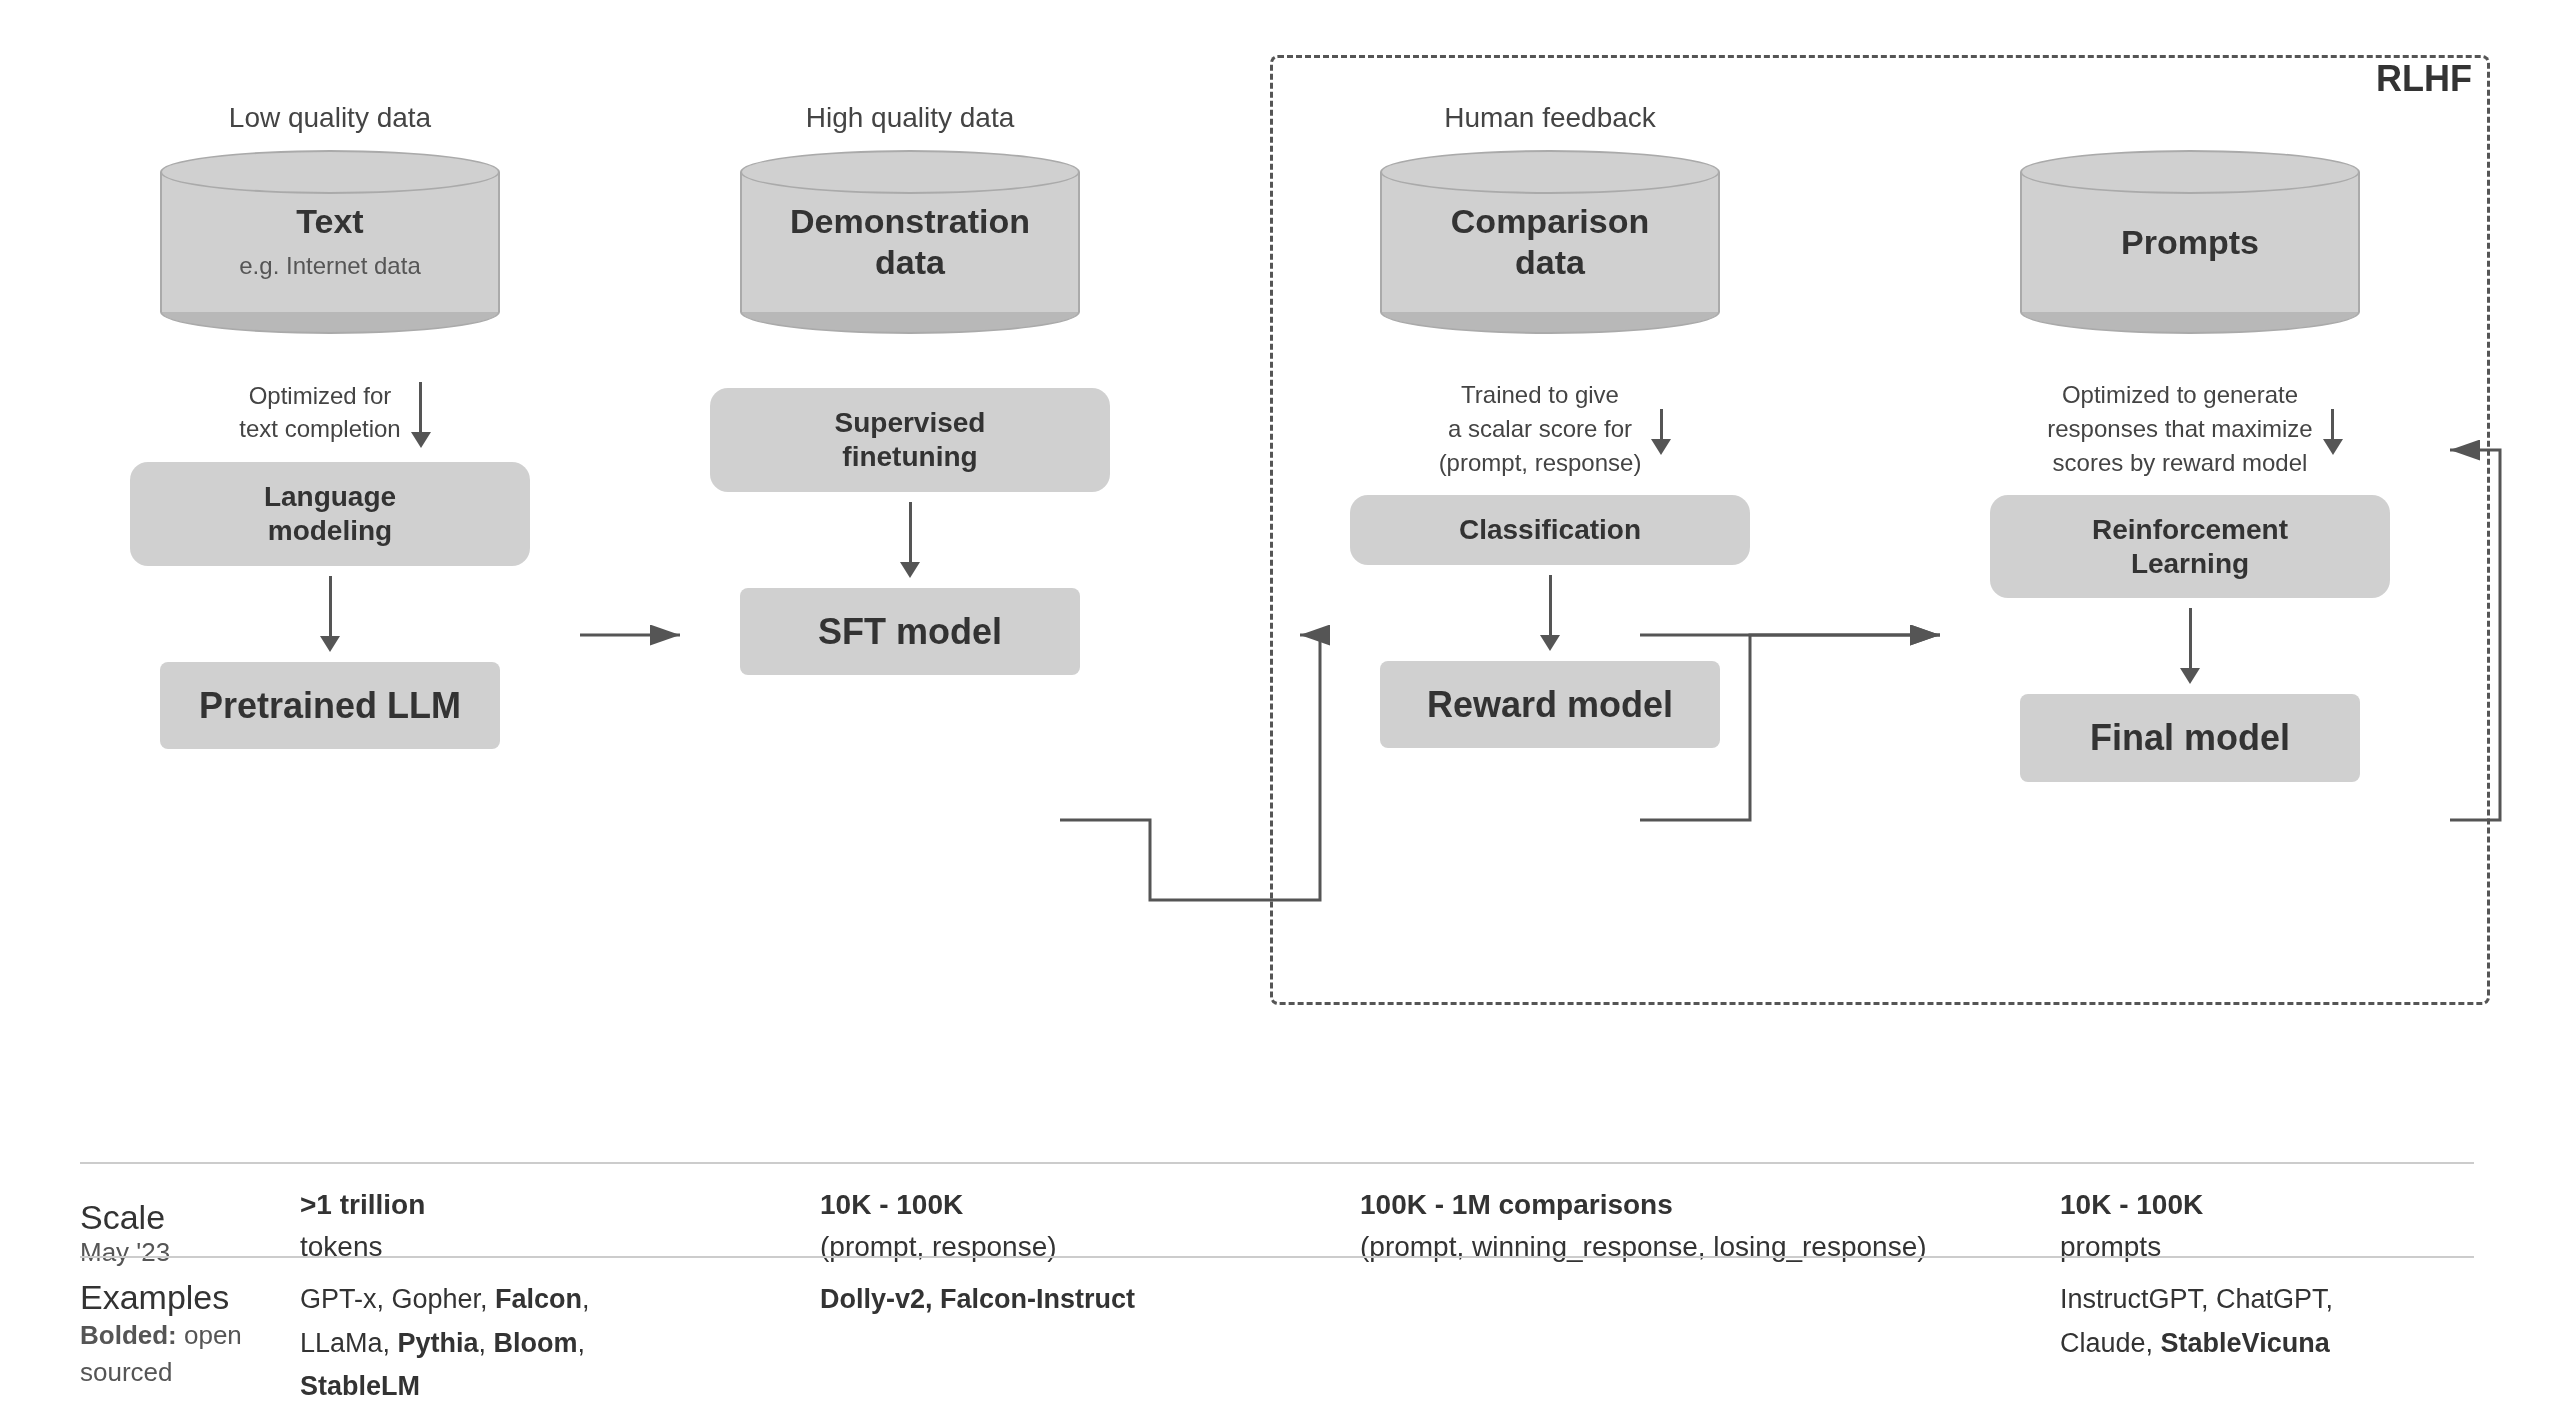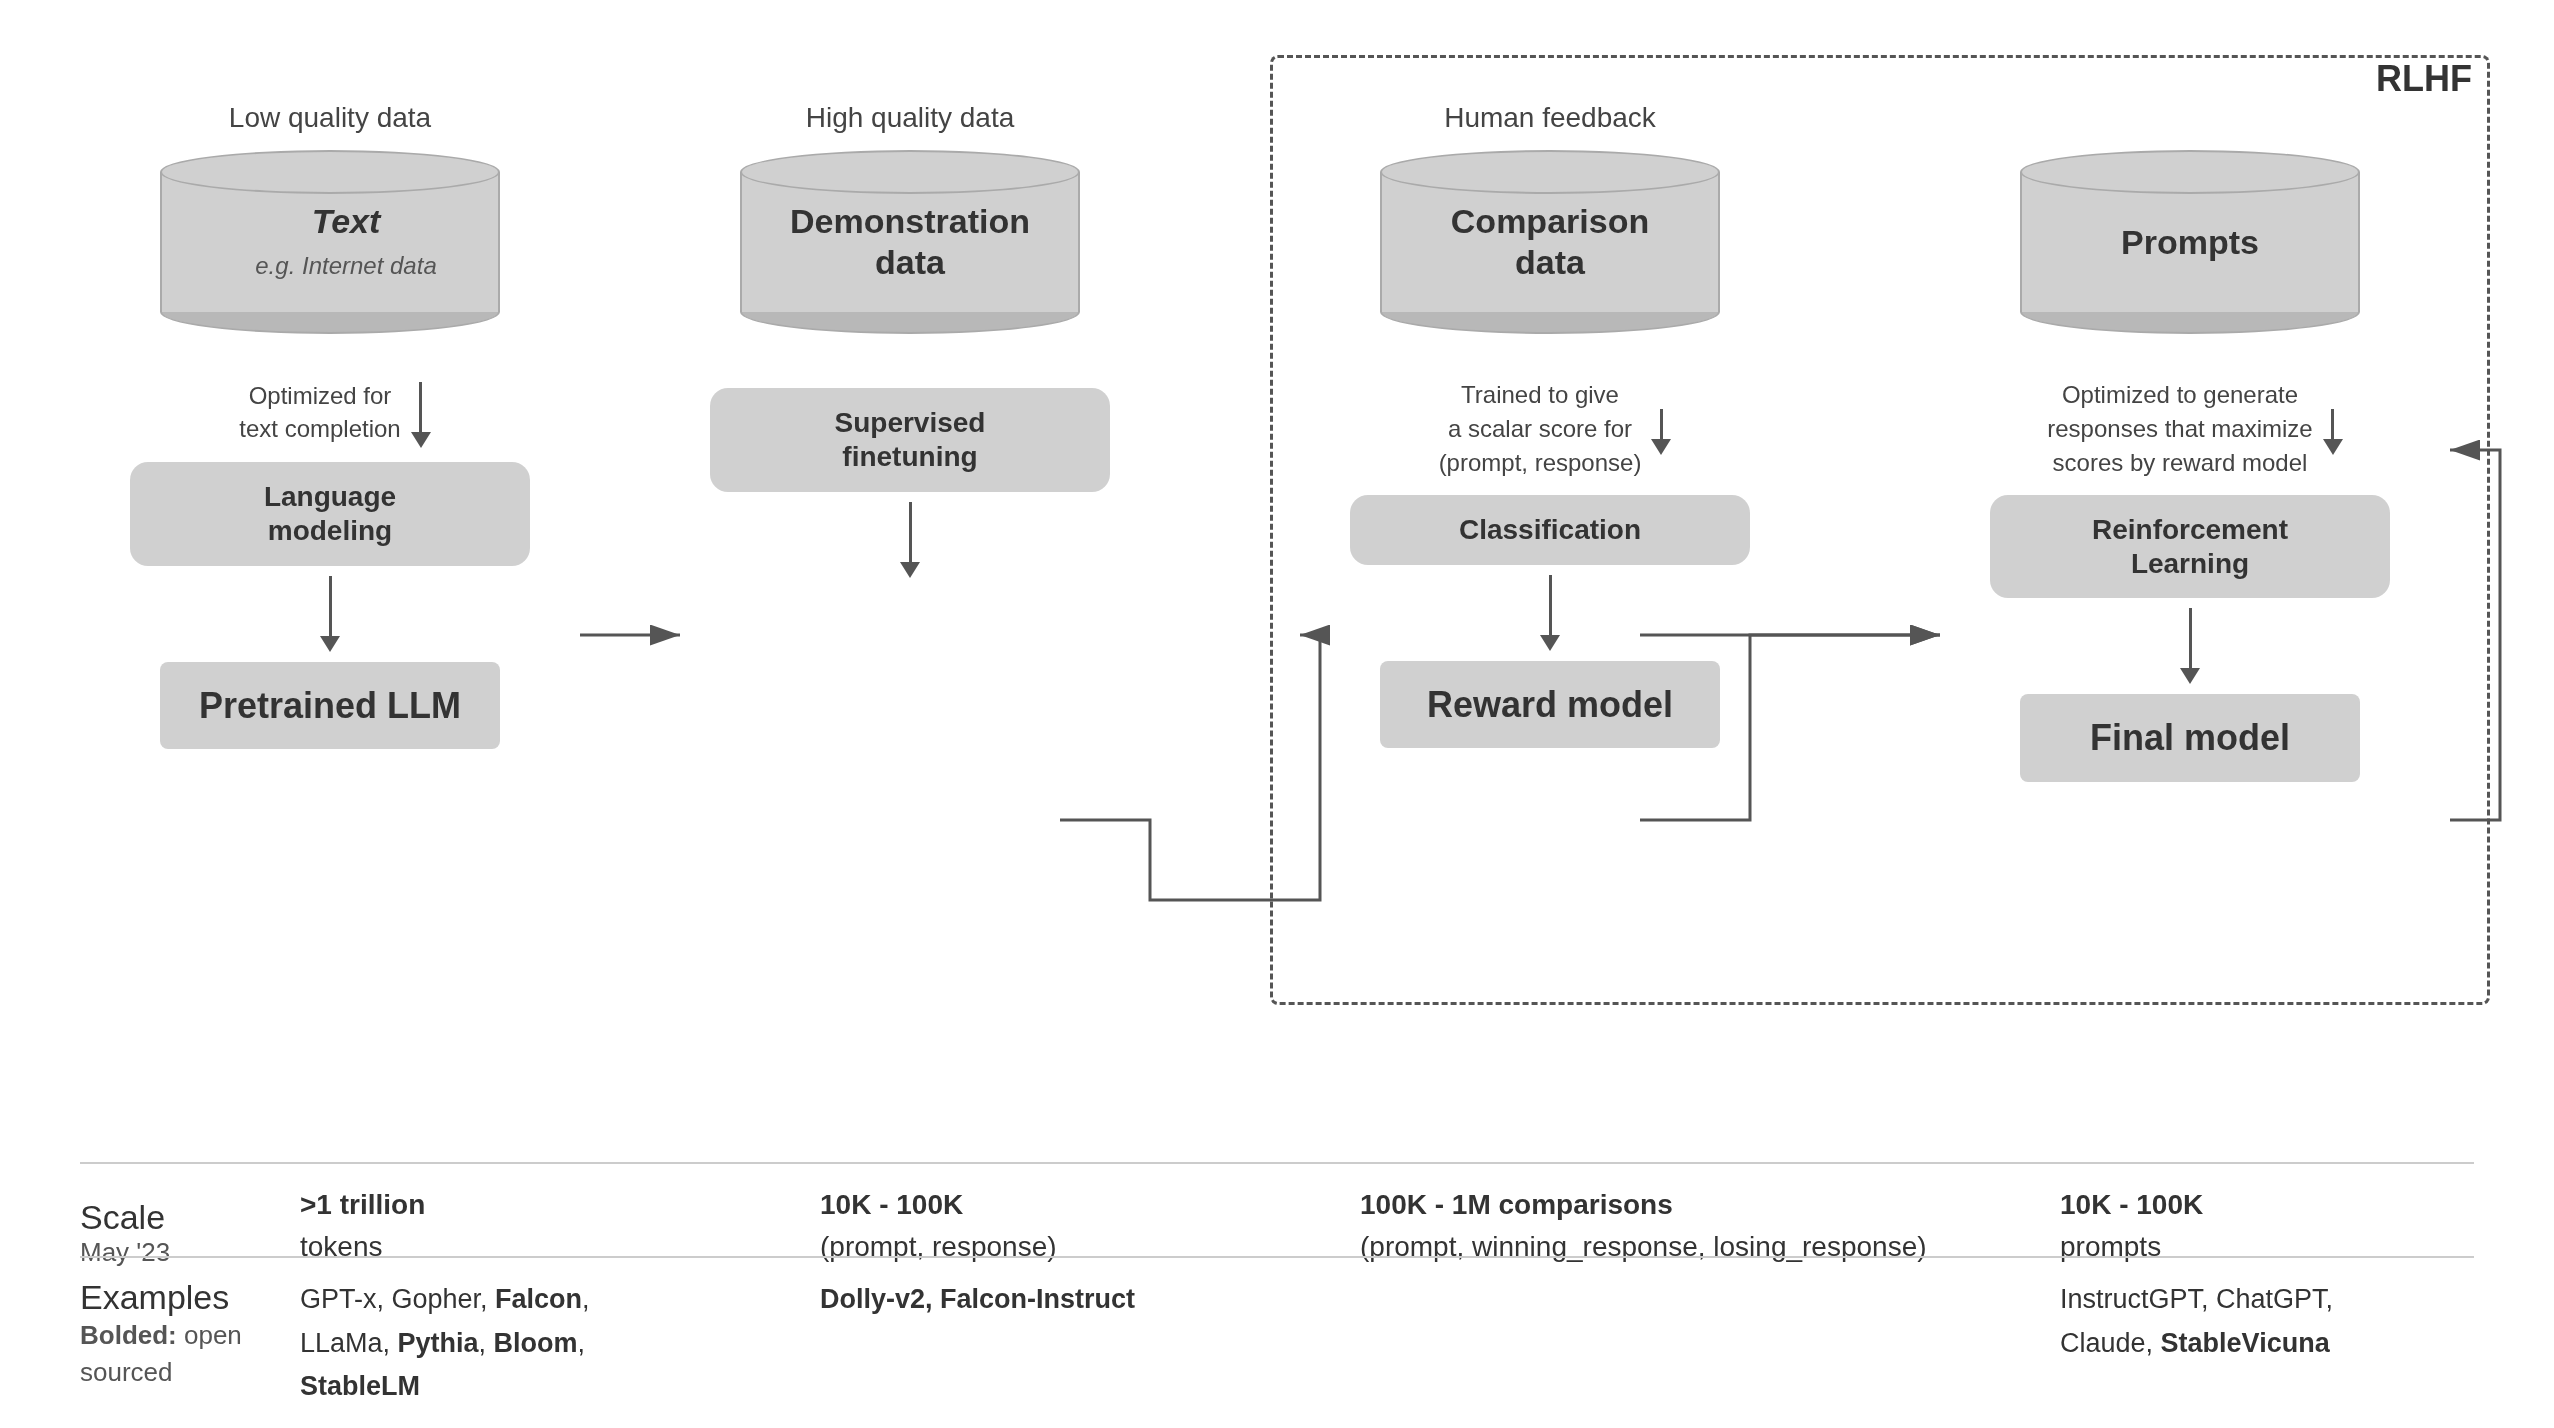--- a/index.html
+++ b/index.html
@@ -173,21 +173,21 @@
 
 <div class="rlhf-box"></div>
 <div class="rlhf-label">RLHF</div>
 
 <div class="col-wrap col1" style="width:500px;">
   <div class="data-label">Low quality data</div>
 
   <div class="cylinder-wrapper" style="position:relative;width:340px;height:200px;">
     <div class="cylinder-top-ellipse"></div>
     <div class="cylinder-rect">
-      <div style="text-align:center;font-size:34px;font-weight:bold;color:#333;position:absolute;top:50%;left:16px;width:100%;transform:translateY(-50%);padding:4px 8px;line-height:1.2;z-index:3;font-style:italic;">
+      <div style="text-align:center;font-size:34px;font-weight:bold;color:#333;position:absolute;top:50%;left:0;width:100%;transform:translateY(-50%);padding:4px 8px;line-height:1.2;z-index:3;">
         <span>Text</span><br>
         <span style="font-size:24px;font-weight:normal;color:#555;">e.g. Internet data</span>
       </div>
     </div>
     <div class="cylinder-bottom-ellipse"></div>
   </div>
 
   <div style="height:18px;"></div>
 
   <div class="arrow-label-block">
@@ -228,20 +228,21 @@
 
   <div style="height:10px;"></div>
 
   <div class="process-box">Supervised<br>finetuning</div>
 
   <div class="arrow-down" style="margin:10px 0;">
     <div class="arrow-line" style="height:60px;"></div>
     <div class="arrow-head"></div>
   </div>
 
+  <div class="output-box">SFT model</div>
 </div>
 
 <div class="col-wrap col3" style="width:500px;">
   <div class="data-label">Human feedback</div>
 
   <div class="cylinder-wrapper" style="position:relative;width:340px;height:200px;">
     <div class="cylinder-top-ellipse"></div>
     <div class="cylinder-rect">
       <div style="text-align:center;font-size:34px;font-weight:bold;color:#333;position:absolute;top:50%;left:0;width:100%;transform:translateY(-50%);padding:4px 8px;line-height:1.2;z-index:3;">
         <span>Comparison<br>data</span>

